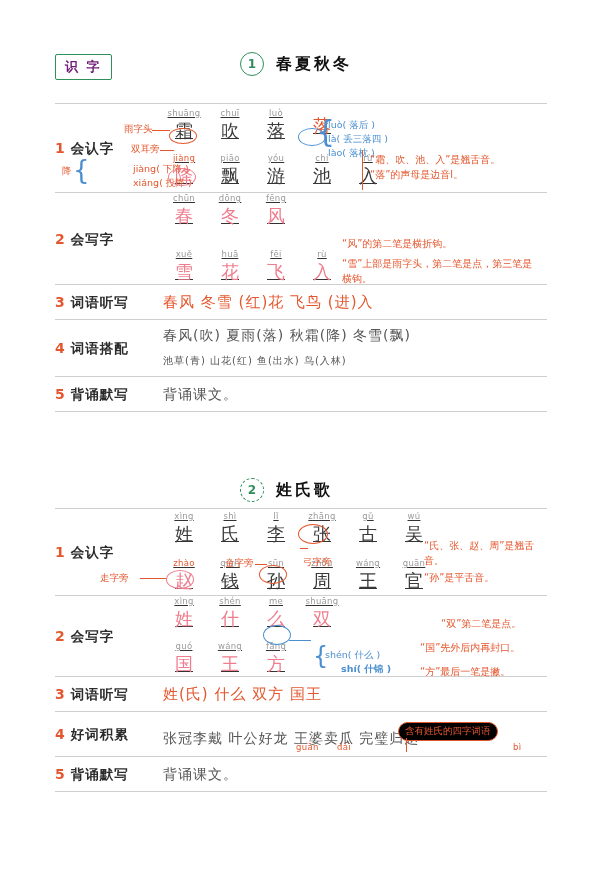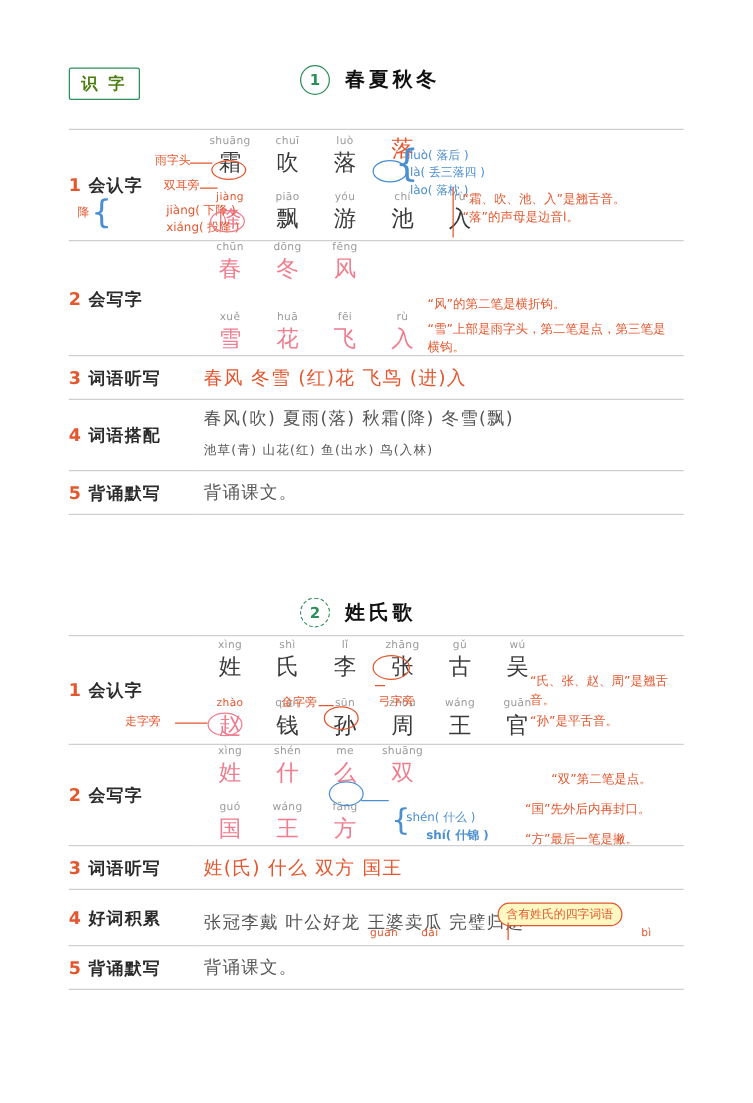--- a/index.html
+++ b/index.html
@@ -10,21 +10,21 @@
     color:#333;
     position:relative;
     overflow:hidden;
   }
   .page{position:absolute;left:0;top:0;width:602px;height:882px;}
 
   
   .badge{
     position:absolute;left:55px;top:54px;
     border:1.5px solid #2f8f5b;
-    color:#4d7c0f;
+    color:#701a75;
     font-size:13px;font-weight:bold;
     padding:3px 9px;
     letter-spacing:2px;
     border-radius:2px;
     background:#fff;
   }
 
   
   .lesson-head{
     position:absolute;
@@ -65,21 +65,21 @@
   }
   .lbl .txt{
     color:#2b2b2b;font-size:13.5px;font-weight:bold;letter-spacing:1px;
   }
   td.body{
     padding:6px 6px 6px 8px;
     position:relative;
   }
 
   
-  .charline{display:flex;align-items:flex-start;}
+  .charline{display:flex;align-items:center;text-decoration:underline;}
   .cbox{
     width:46px;
     text-align:center;
     position:relative;
   }
   .py{
     font-size:8.5px;color:#9a9a9a;line-height:11px;
     font-family:"DejaVu Sans","Liberation Sans",sans-serif;
     letter-spacing:.3px;
   }
@@ -151,21 +151,21 @@
   }
   .leader.blue{border-top-color:#4b8fd0;}
 
   .boxnote{
     position:absolute;
     border:1px solid #e4572e;
     border-radius:10px;
     color:#e4572e;
     font-size:9.5px;
     padding:2px 6px;
-    background:#fef9c3;
+    background:#000000;
     font-family:"DejaVu Sans","Liberation Serif",serif;
   }
 </style>
 </head>
 <body>
 
 <div class="page">
 
   <div class="badge">识 字</div>
 

